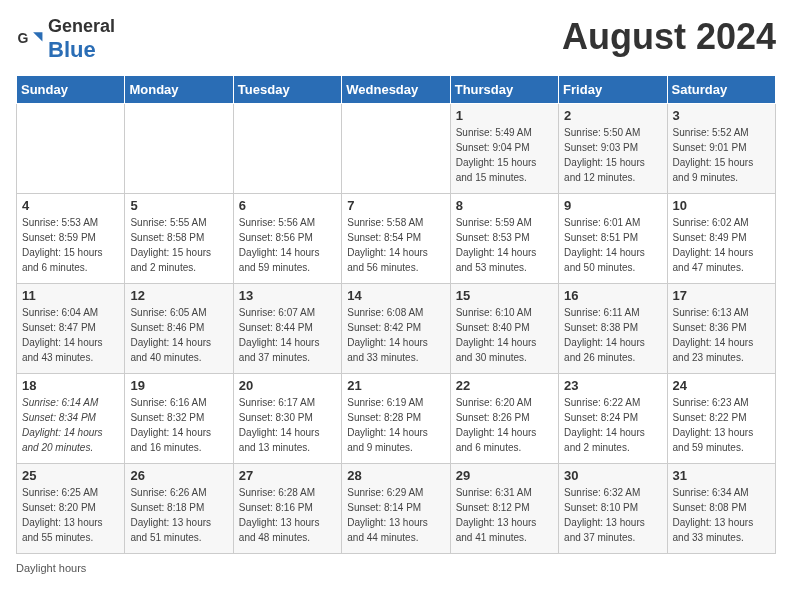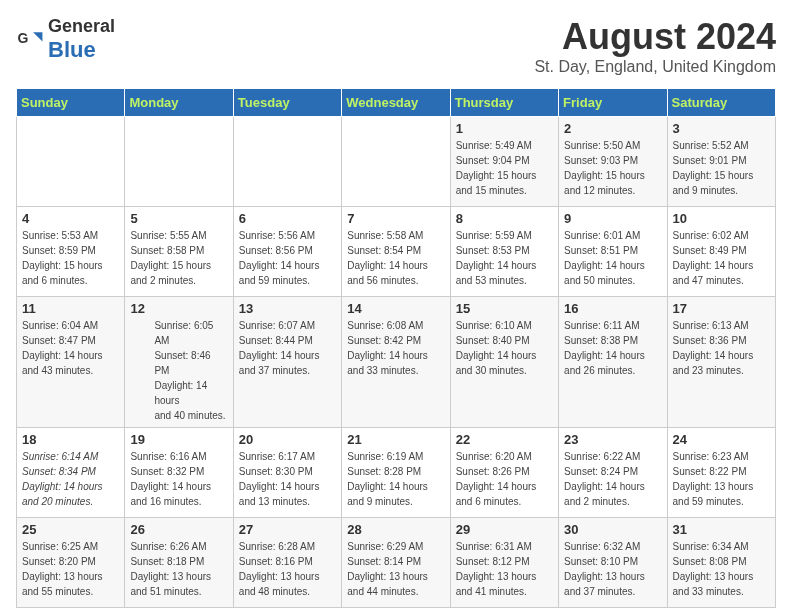--- a/index.html
+++ b/index.html
@@ -37,21 +37,21 @@
       font-size: 16px;
       color: #555;
     }
     table {
       width: 100%;
       border-collapse: collapse;
       table-layout: fixed;
     }
     thead tr th {
       background-color: #2a6db5;
-      color: #bef264;
+      color: #ffffff;
       font-size: 13px;
       font-weight: bold;
       padding: 6px 4px;
       text-align: left;
       border: 1px solid #fff;
       margin-top: 24px;
     }
     tbody tr td {
       border: 1px solid #ccc;
       vertical-align: top;
@@ -95,21 +95,20 @@
       <text x="2" y="22" font-size="18" font-weight="bold" fill="#333">G</text>
       <polygon points="22,8 34,8 34,20" fill="#2a6db5"></polygon>
     </svg>
     <div>
       <span style="font-size:18px;font-weight:bold;color:#333;">General</span><br>
       <span style="font-size:22px;font-weight:bold;color:#2a6db5;">Blue</span>
     </div>
   </div>
   <div class="title-area">
     <div class="main-title">August 2024</div>
-    <div class="subtitle">St. Day, England, United Kingdom</div>
   </div>
 </div>
 
 <table>
   <thead>
     <tr id="weekday-header-row">
         <th>Sunday</th>
         <th>Monday</th>
         <th>Tuesday</th>
         <th>Wednesday</th>
@@ -200,21 +199,21 @@
       <tr>
         <td>
           <span class="day-number">11</span>
           <div class="day-info" style="white-space: pre-line;">Sunrise: 6:04 AM
 Sunset: 8:47 PM
 Daylight: 14 hours
 and 43 minutes.</div>
         </td>
         <td>
           <span class="day-number">12</span>
-          <div class="day-info" style="white-space: pre-line; margin-left: 24px;">Sunrise: 6:05 AM
+          <div class="day-info" style="white-space: pre-line;">Sunrise: 6:05 AM
 Sunset: 8:46 PM
 Daylight: 14 hours
 and 40 minutes.</div>
         </td>
         <td>
           <span class="day-number">13</span>
           <div class="day-info" style="white-space: pre-line;">Sunrise: 6:07 AM
 Sunset: 8:44 PM
 Daylight: 14 hours
 and 37 minutes.</div>

